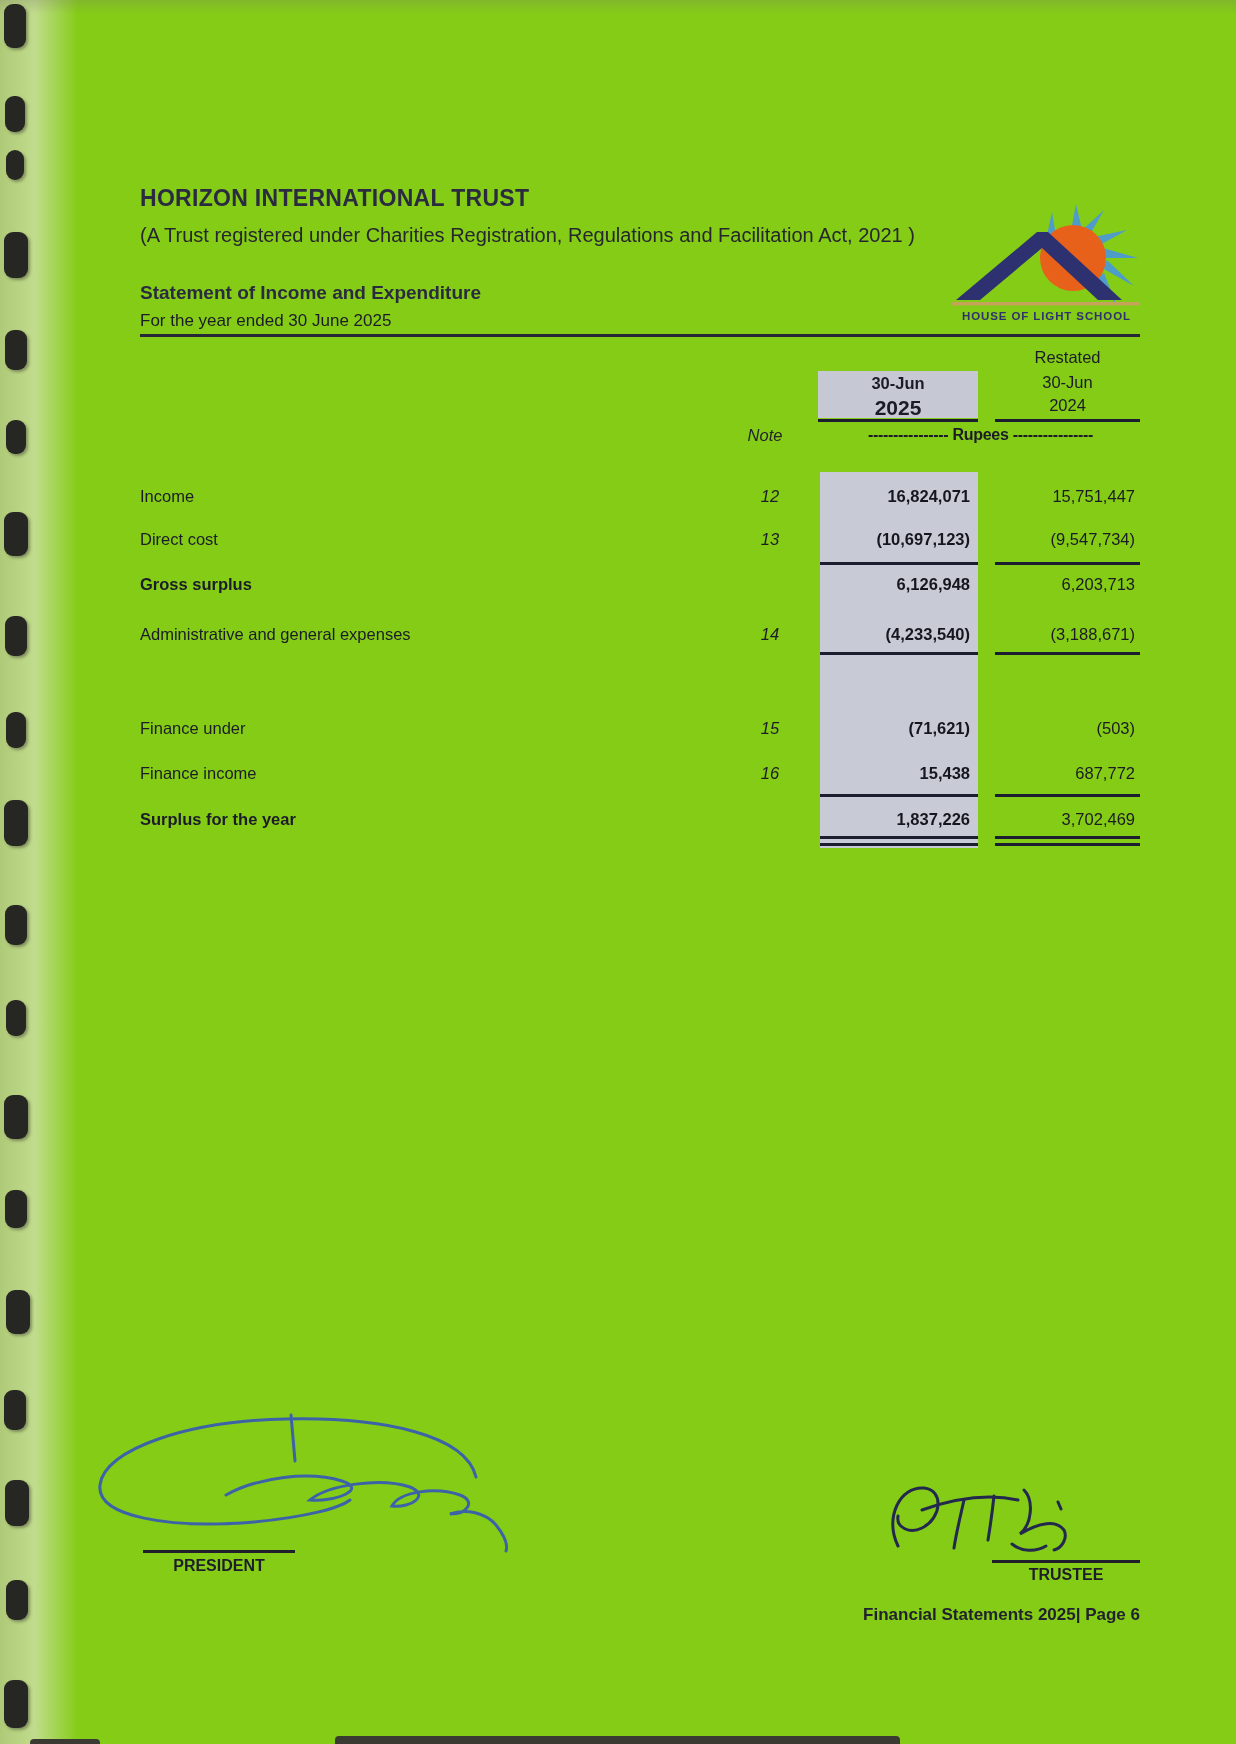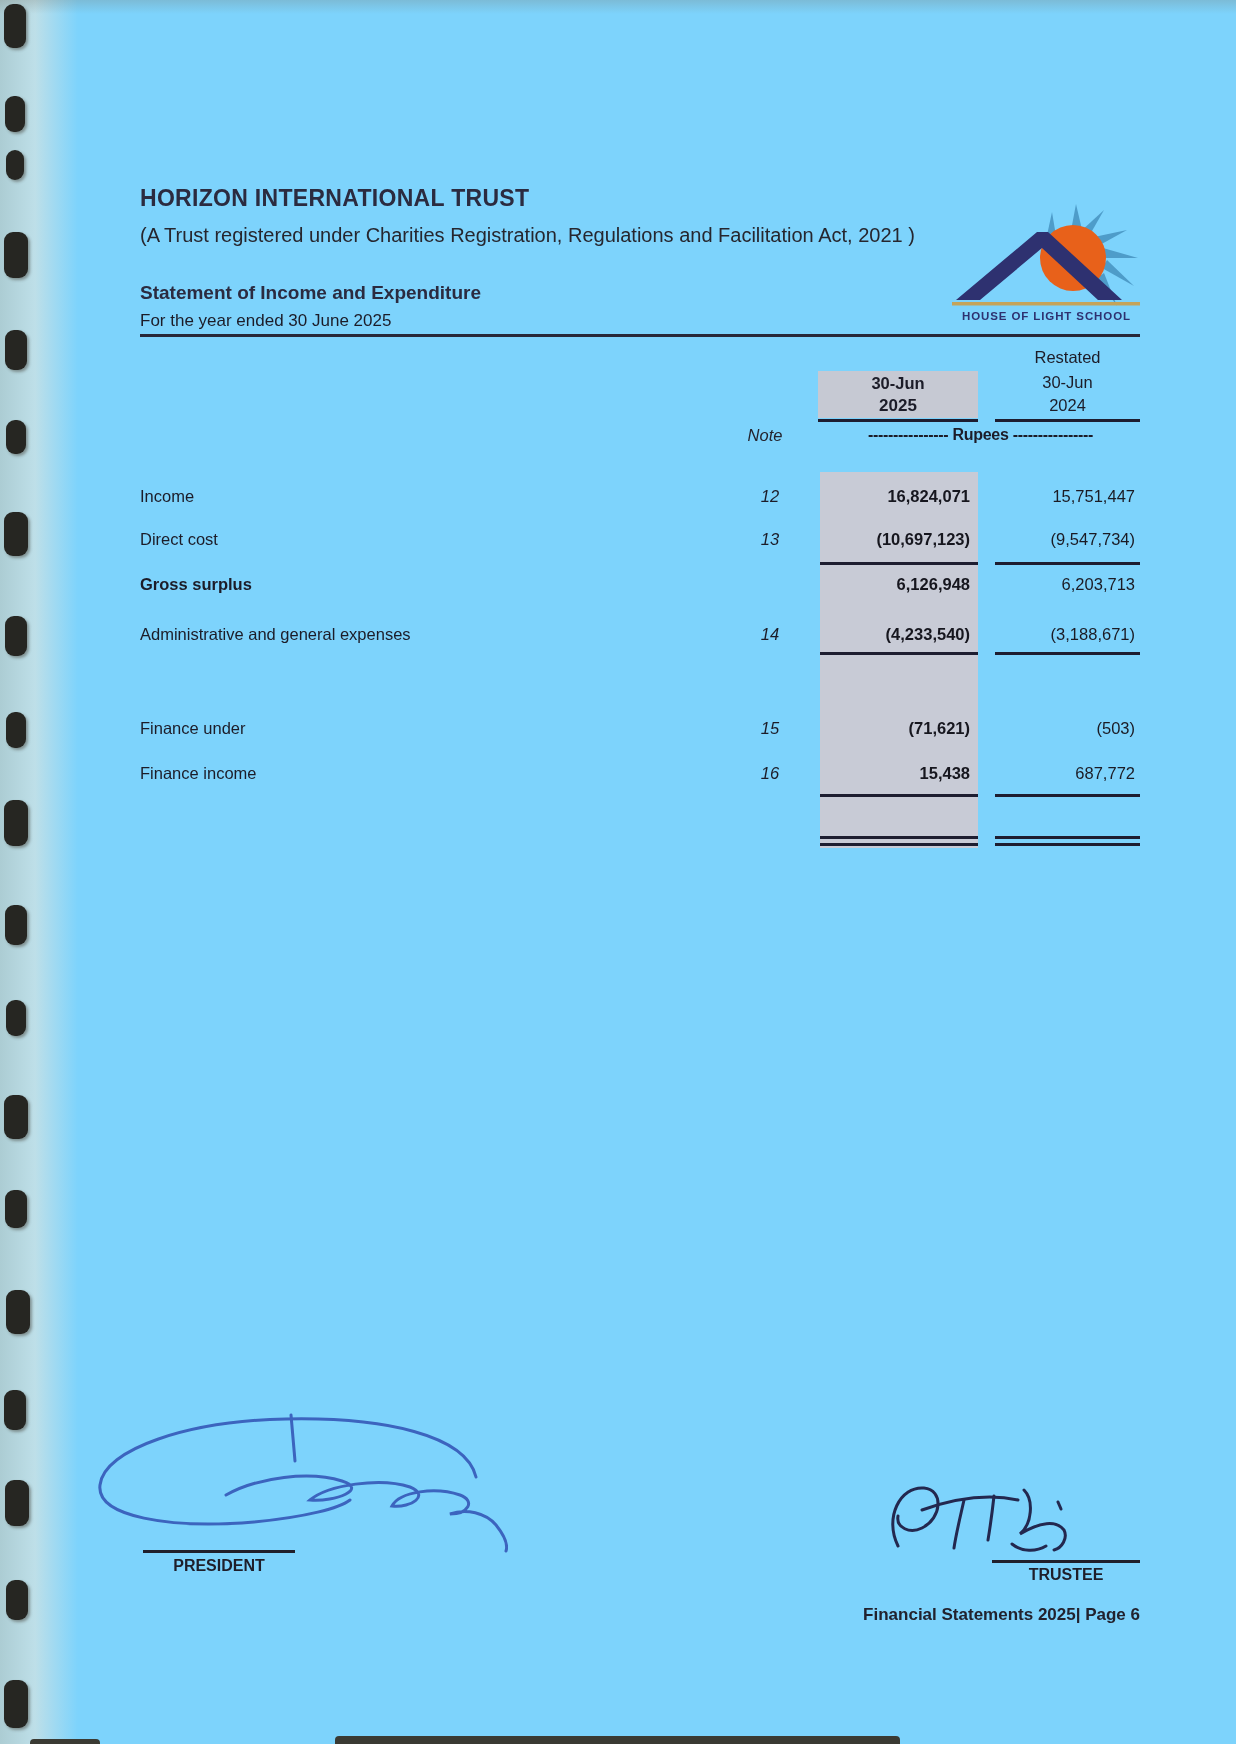--- a/index.html
+++ b/index.html
@@ -1,18 +1,18 @@
 <!DOCTYPE html>
 <html><head>
 <meta charset="utf-8">
 <style>
   html,body{margin:0;padding:0;background:#888;}
   .page{
     position:relative;width:1236px;height:1744px;margin:0 auto;
-    background:#7dd3fc;
+    background:#84cc16;
     font-family:"Liberation Sans", sans-serif;
     color:#1c1c28;overflow:hidden;
   }
   .abs{position:absolute;}
   .edge-shadow{position:absolute;left:0;top:0;bottom:0;width:78px;
     background:linear-gradient(90deg,#cbc8b8 0%, #e9e7db 45%, rgba(249,248,241,0) 100%);opacity:.6;}
   .top-shadow{position:absolute;left:0;top:0;right:0;height:14px;
     background:linear-gradient(180deg,rgba(120,118,105,.25),rgba(249,248,241,0));}
   .hole{position:absolute;background:#262622;border-radius:9px;box-shadow:2px 2px 3px rgba(60,58,48,.45);}
   .bottom-sliver{position:absolute;background:#3a3a33;border-radius:4px 4px 0 0;}
@@ -23,21 +23,21 @@
   .stmt-period{left:140px;top:311px;font-size:17px;}
   .main-rule{left:140px;top:334px;width:1000px;height:3px;background:#272738;}
 
   .logo{left:952px;top:196px;width:190px;height:132px;}
 
   .col-restated{left:995px;top:348px;width:145px;text-align:center;font-size:16.5px;}
   .col24-l1{left:995px;top:373px;width:145px;text-align:center;font-size:16.5px;}
   .col24-l2{left:995px;top:396px;width:145px;text-align:center;font-size:16.5px;}
   .hdr-box{left:818px;top:371px;width:160px;height:47px;background:#c6c9d3;}
   .col25-l1{left:818px;top:374px;width:160px;text-align:center;font-size:16.5px;font-weight:bold;}
-  .col25-l2{left:818px;top:396px;width:160px;text-align:center;font-size:17px;font-weight:bold;}
+  .col25-l2{left:818px;top:396px;width:160px;text-align:center;font-size:21px;font-weight:bold;}
   .hdr-underline25{left:818px;top:419px;width:160px;height:2.5px;background:#1d1d30;}
   .hdr-underline24{left:995px;top:419px;width:145px;height:2.5px;background:#1d1d30;}
   .note-hdr{left:740px;top:426px;width:50px;text-align:center;font-size:16.5px;font-style:italic;color:#24242e;}
   .rupees-hdr{left:808px;top:426px;width:345px;text-align:center;font-size:16px;font-weight:bold;letter-spacing:-.3px;}
 
   .val-band{left:820px;top:472px;width:158px;height:376px;background:#c8cbd6;}
 
   .trow{position:absolute;left:140px;width:1000px;height:22px;font-size:16.5px;}
   .trow .lbl{position:absolute;left:0;top:0;}
   .trow .note{position:absolute;left:600px;top:0;width:60px;text-align:center;font-style:italic;}
@@ -165,20 +165,26 @@
   </div>
   <div class="trow" style="top:764px">
     <span class="lbl">Finance income</span>
     <span class="note">16</span>
     <span class="v25">15,438</span>
     <span class="v24">687,772</span>
   </div>
   <div class="abs rule-seg25" style="top:794px"></div>
   <div class="abs rule-seg24" style="top:794px"></div>
 
+  <div class="trow bold" style="top:810px">
+    <span class="lbl">Surplus for the year</span>
+    <span class="note"></span>
+    <span class="v25">1,837,226</span>
+    <span class="v24">3,702,469</span>
+  </div>
   <div class="abs rule-seg25" style="top:836px"></div>
   <div class="abs rule-seg24" style="top:836px"></div>
   <div class="abs rule-seg25" style="top:843px"></div>
   <div class="abs rule-seg24" style="top:843px"></div>
 
 
   <div class="abs sig-president">
     <svg width="430" height="155" viewBox="0 0 430 155">
       <g fill="none" stroke="#3558b8" stroke-width="3" stroke-linecap="round" opacity="0.9">
         <path d="M398,72 C388,30 306,12 208,14 C110,16 26,44 22,80 C18,112 92,124 176,117 C228,112 262,103 272,95"></path>

